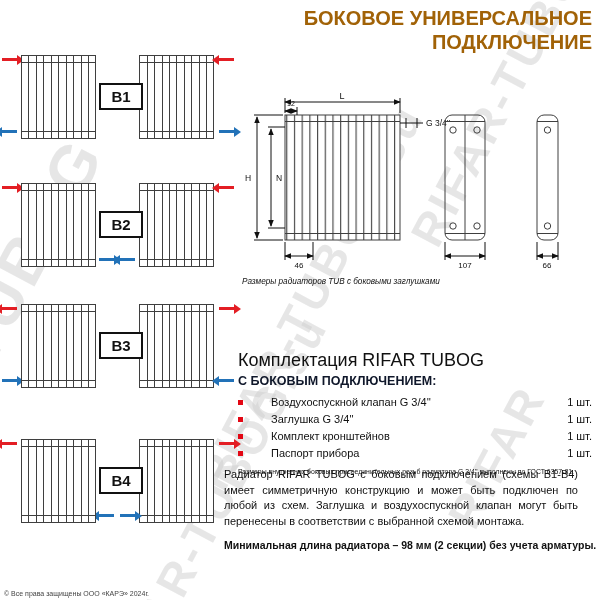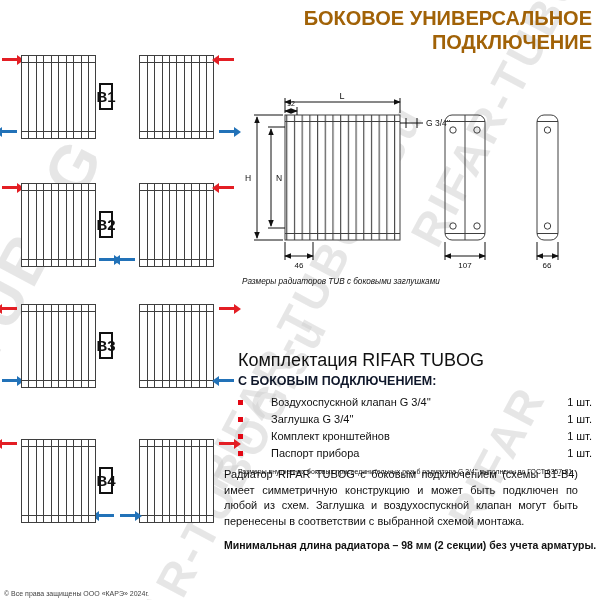--- a/index.html
+++ b/index.html
@@ -19,21 +19,21 @@
 
   
   .scheme{position:absolute;left:0;width:240px;height:84px;z-index:1;}
   .s1{top:55px}.s2{top:183px}.s3{top:304px}.s4{top:439px}
   .rad{position:absolute;top:0;width:75px;height:84px;box-sizing:border-box;
        background:repeating-linear-gradient(90deg,#fff 0 6.5px,#3f3f3f 6.5px 7.5px);
        border:1px solid #3f3f3f;}
   .rad::before,.rad::after{content:"";position:absolute;left:-1px;right:-1px;border-top:1px solid #3f3f3f;}
   .rad::before{top:6px}.rad::after{bottom:6px}
   .rad-l{left:21px}.rad-r{left:139px}
-  .scheme-label{position:absolute;left:99px;top:28px;width:14px;height:27px;border:2px solid #111;background:#fff;
+  .scheme-label{position:absolute;left:99px;top:28px;width:44px;height:27px;border:2px solid #111;background:#fff;
        display:flex;align-items:center;justify-content:center;font-weight:bold;font-size:15px;z-index:2;box-sizing:border-box;}
   .arr{position:absolute;width:15px;height:3px;background:currentColor;}
   .arr.red{color:#e31e24}.arr.blue{color:#2272b8}
   .arr::after{content:"";position:absolute;top:-3.5px;width:0;height:0;border-top:5px solid transparent;border-bottom:5px solid transparent;}
   .arr.dir-r::after{left:100%;border-left:7px solid currentColor;}
   .arr.dir-l::after{right:100%;border-right:7px solid currentColor;}
   .a-tl{left:2px;top:3px}.a-bl{left:2px;top:75px}
   .a-tr{left:219px;top:3px}.a-br{left:219px;top:75px}
   .a-bcl{left:99px;top:75px}.a-bcr{left:120px;top:75px}
 

